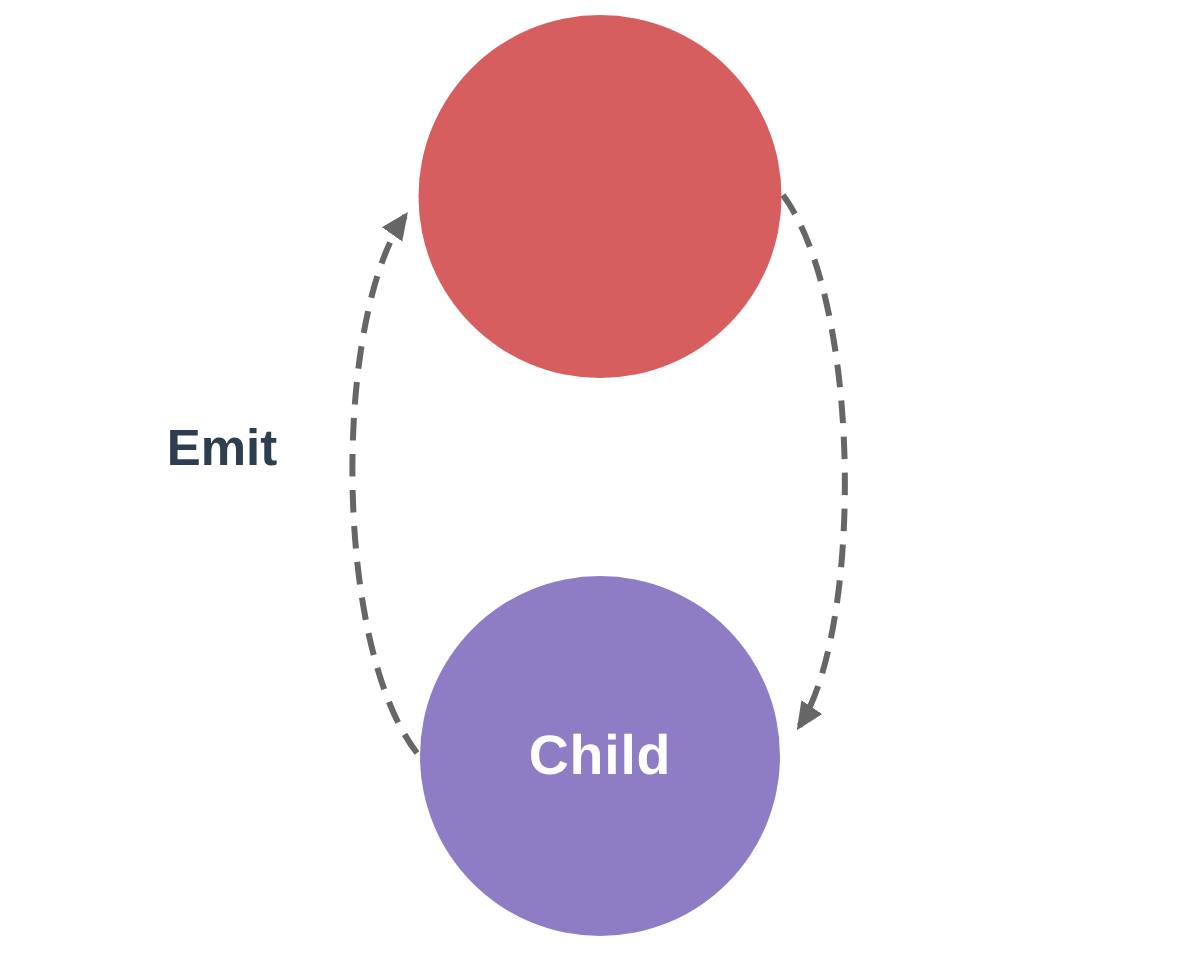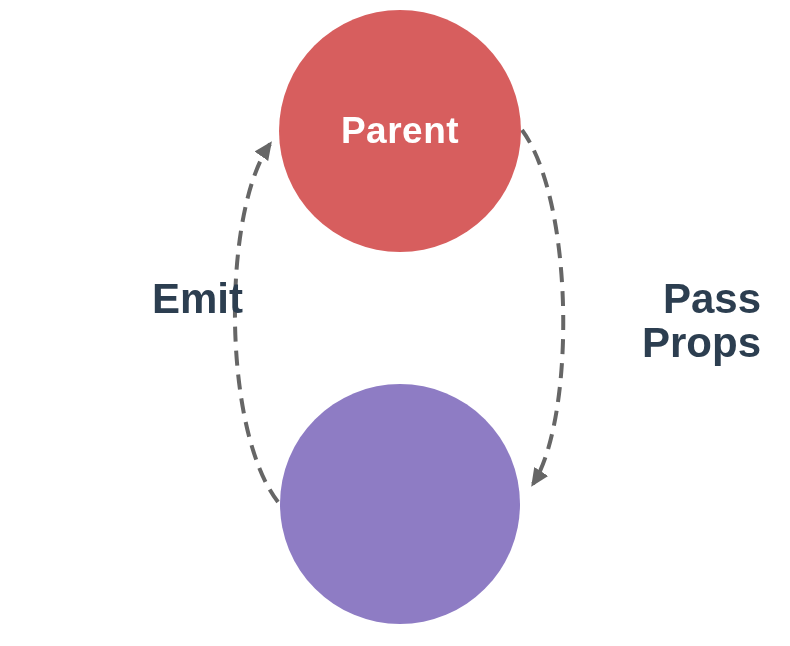--- a/index.html
+++ b/index.html
@@ -25,24 +25,24 @@
     font-weight: bold;
     font-size: 37px;
     letter-spacing: 0.5px;
     pointer-events: none;
   }
   .node-label.parent { left: 279px; top: 10px;  width: 242px; height: 242px; }
   .node-label.child  { left: 280px; top: 384px; width: 240px; height: 240px; }
   .edge-label {
     position: absolute;
     width: 190px;
-    text-align: right;
+    text-align: center;
     color: var(--label_text, #2c3e50);
     font-weight: bold;
-    font-size: 42px;
+    font-size: 34px;
     line-height: 44px;
   }
   .edge-label.left  { left: 53px;  top: 277px; }
   .edge-label.right { left: 571px; top: 277px; }
   .edge-label span { display: block; }
 </style>
 </head>
 <body>
 
 <div class="stage">
@@ -55,23 +55,19 @@
     </defs>
 
     <path d="M 278 502 C 222 430, 222 212, 270 144" fill="none" stroke-width="4" stroke-dasharray="15 9" marker-end="url(#arrowhead)" stroke="#666666"></path>
 
     <path d="M 522 130 C 575 202, 575 420, 533 484" fill="none" stroke-width="4" stroke-dasharray="15 9" marker-end="url(#arrowhead)" stroke="#666666"></path>
 
     <circle cx="400" cy="131" r="121" fill="#d75e5e"></circle>
     <circle cx="400" cy="504" r="120" fill="#8e7cc4"></circle>
   </svg>
 
-  <div class="node-label parent">Parent</div>
+  <div class="node-label child">Child</div>
 
   <div class="edge-label left">
     <span>Emit</span>
-  </div>
-  <div class="edge-label right">
-    <span>Pass</span>
-    <span>Props</span>
   </div>
 
 </div>
 
 </body></html>

